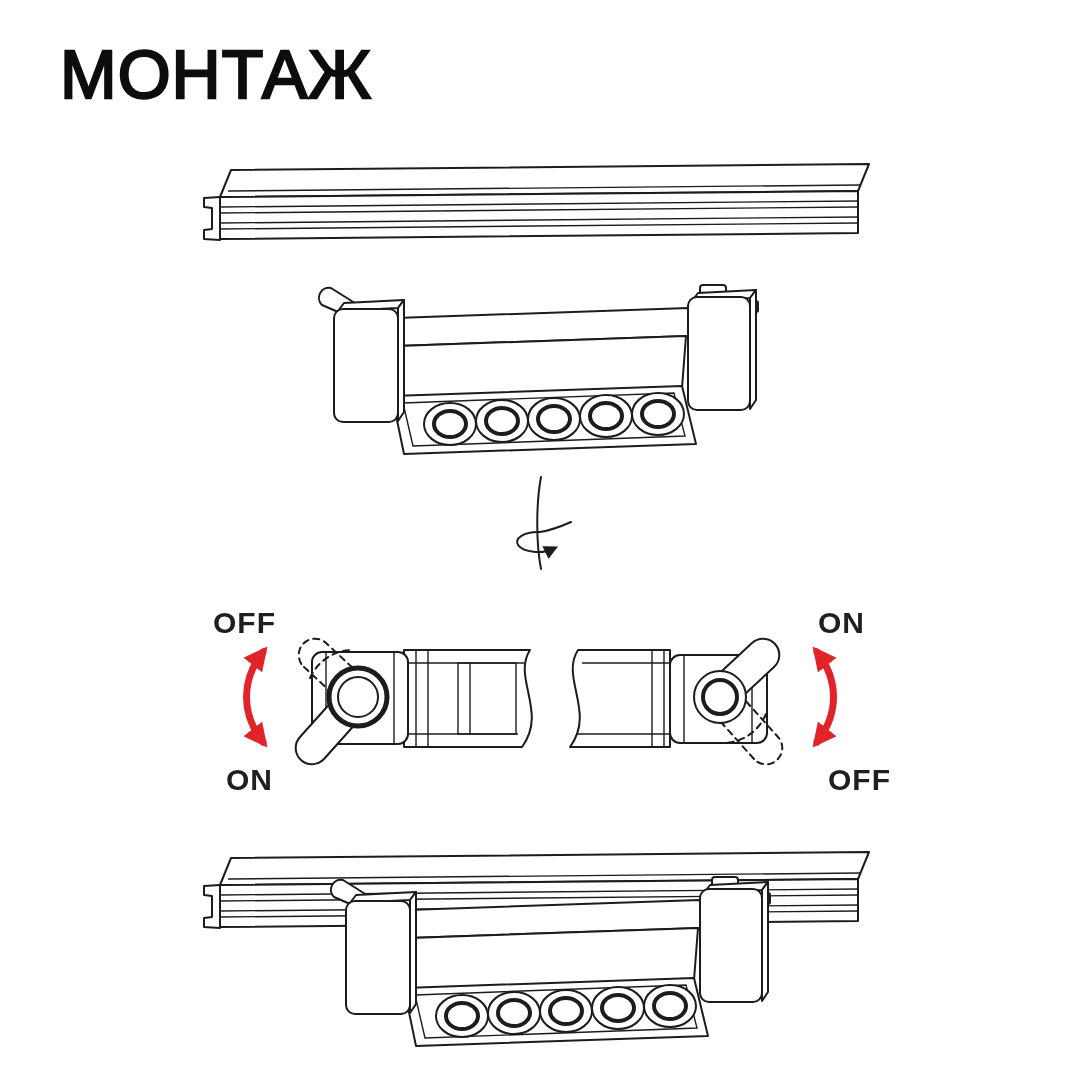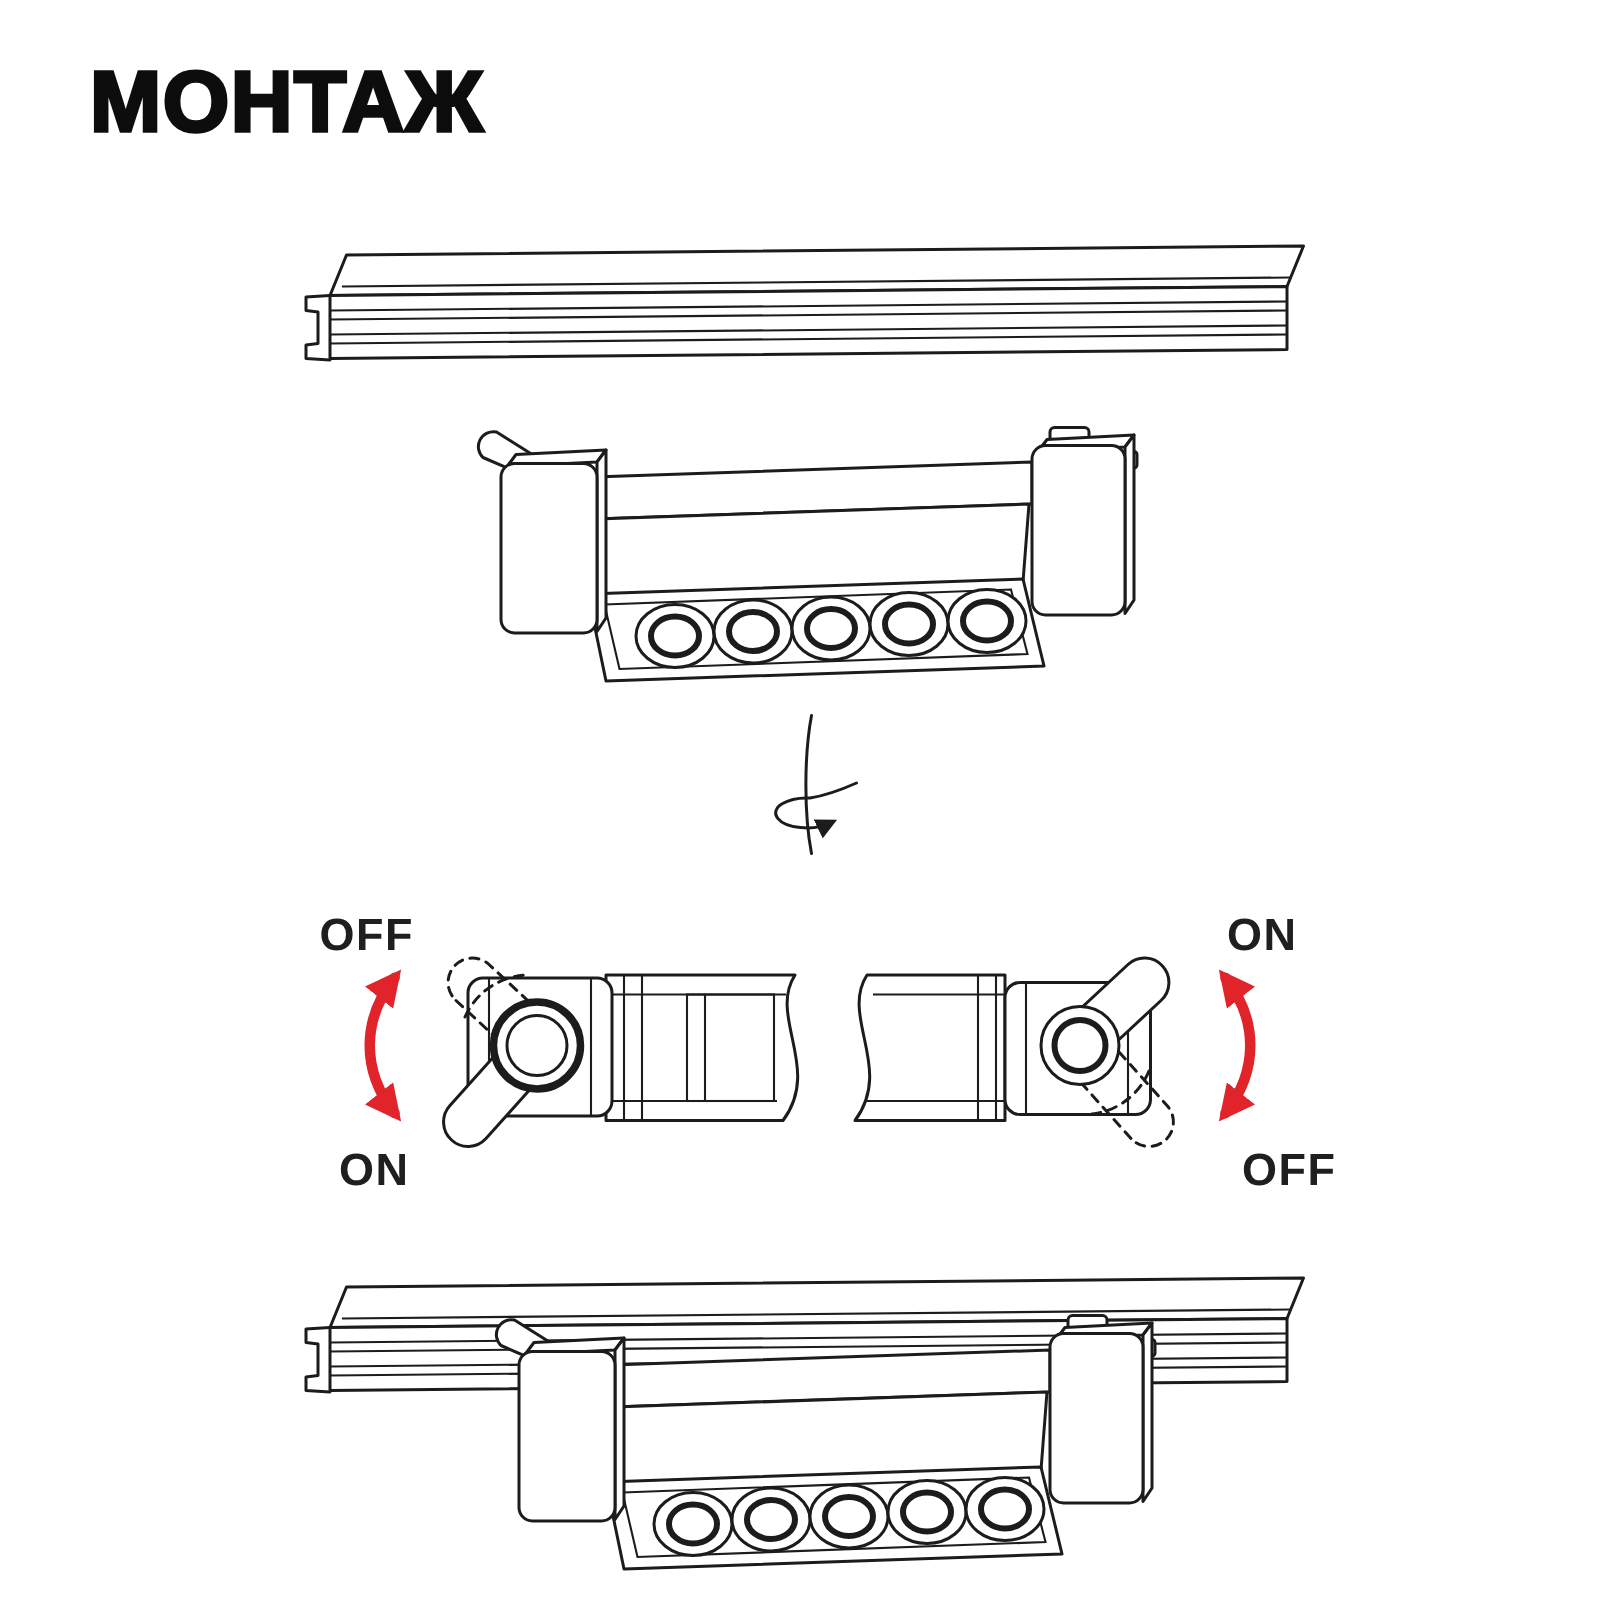--- a/index.html
+++ b/index.html
@@ -1,17 +1,17 @@
 <!DOCTYPE html>
 <html style="--background: #ffffff; --line: #1c1c1c; --accent-red: #e0242a; --title: #0d0d0d;"><head>
 <meta charset="utf-8">
 <style>
   html,body{margin:0;padding:0;background:#ffffff;}
   .page{position:relative;width:1080px;height:1080px;background:var(--background,#ffffff);overflow:hidden;font-family:"Liberation Sans",sans-serif;}
-  .title{position:absolute;left:60px;top:40px;font-size:57px;line-height:1;font-weight:bold;letter-spacing:1px;color:var(--title,#0d0d0d);-webkit-text-stroke:2.4px var(--title,#0d0d0d);}
+  .title{position:absolute;left:60px;top:40px;font-size:68px;line-height:1;font-weight:normal;letter-spacing:1px;color:var(--title,#0d0d0d);-webkit-text-stroke:2.4px var(--title,#0d0d0d);}
   .page svg{position:absolute;left:0;top:0;}
   .ln{fill:#ffffff;stroke:var(--line,#1c1c1c);stroke-width:2;stroke-linejoin:round;stroke-linecap:round;}
   .nf{fill:none;stroke:var(--line,#1c1c1c);stroke-width:2;stroke-linejoin:round;stroke-linecap:round;}
   .tln{fill:none;stroke:var(--line,#1c1c1c);stroke-width:1.4;}
   .thick{stroke-width:5;}
   .dash{stroke-dasharray:6 5;}
   .red{fill:none;stroke:var(--accent-red,#e0242a);stroke-width:7;stroke-linecap:round;}
   .lbl{font-family:"Liberation Sans",sans-serif;font-size:30px;font-weight:600;fill:#1f1f1f;letter-spacing:1px;}
 </style>
 </head>

